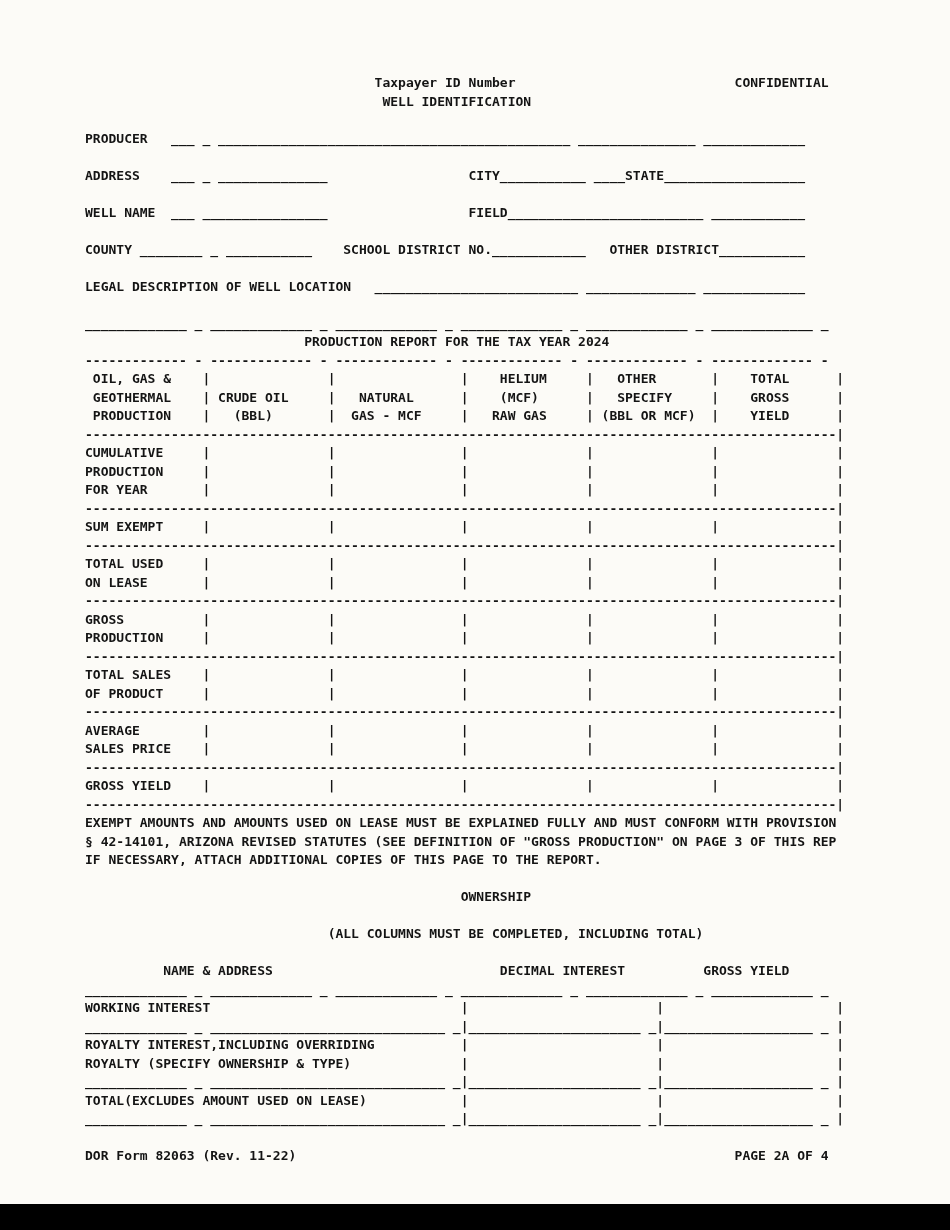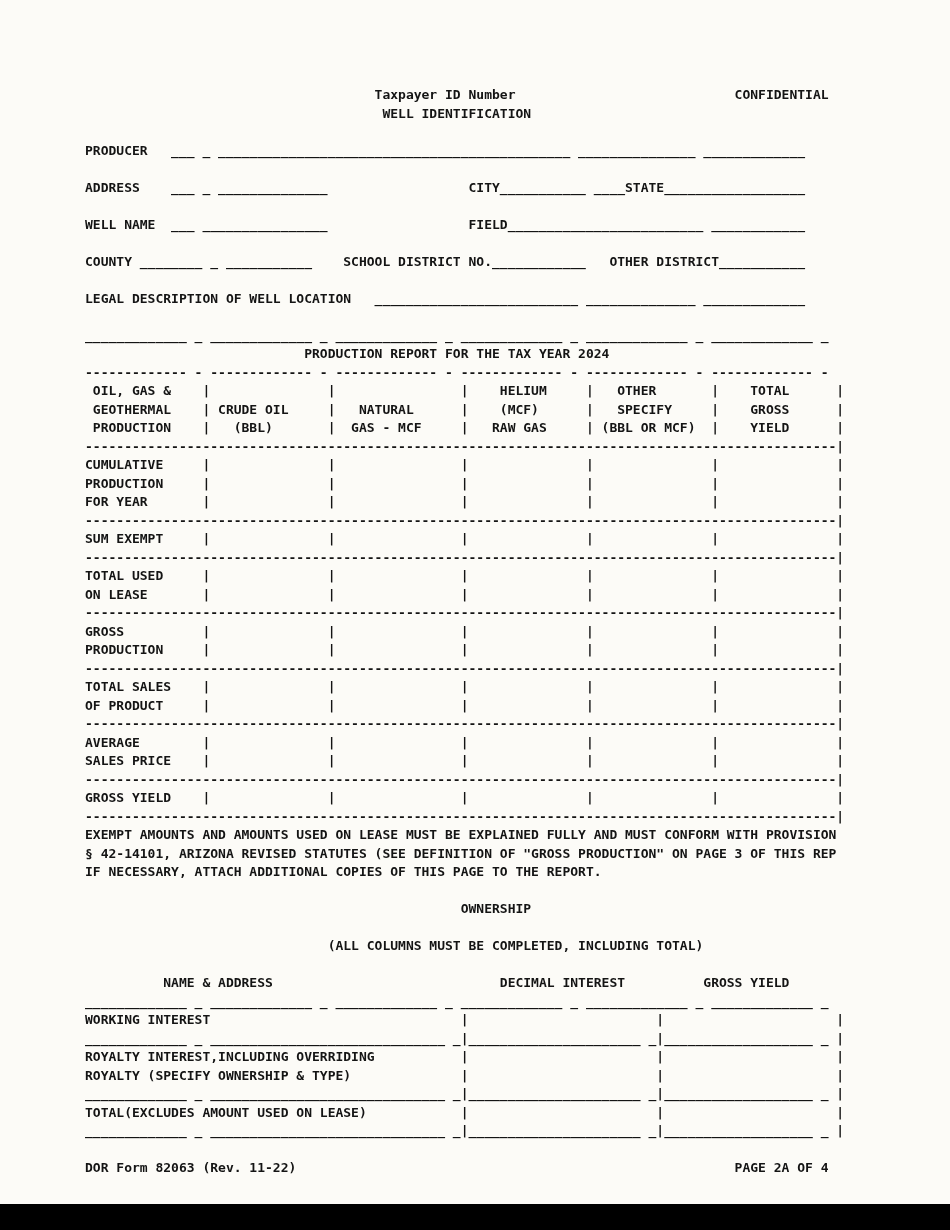--- a/index.html
+++ b/index.html
@@ -6,21 +6,21 @@
   .page {
     position: relative;
     width: 950px;
     height: 1230px;
     background: #fcfbf7;
     overflow: hidden;
   }
   .doc {
     position: absolute;
     left: 85px;
-    top: 86px;
+    top: 74px;
     font-family: "DejaVu Sans Mono", "Liberation Mono", monospace;
     font-size: 13px;
     line-height: 18.5px;
     font-weight: 700;
     color: #141414;
     white-space: pre;
   }
   .doc .line { height: 18.5px; }
   .footer-bar {
     position: absolute;

